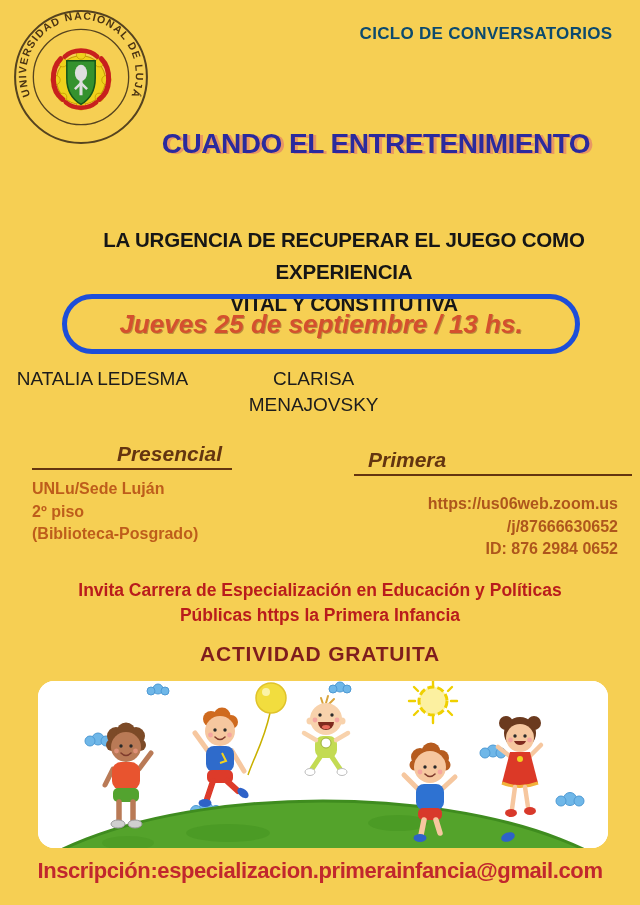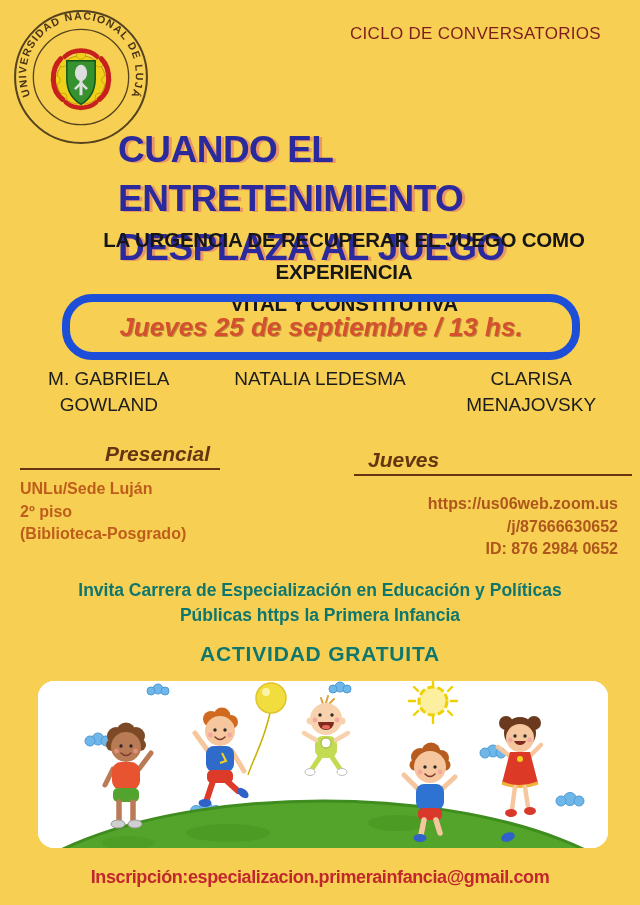--- a/index.html
+++ b/index.html
@@ -5,85 +5,85 @@
   html,body{margin:0;padding:0;background:#888;}
   .flyer{
     position:relative;width:640px;height:905px;margin:0 auto;
     background:#F6CF53;overflow:hidden;
     font-family:"Liberation Sans",sans-serif;
   }
   
   .logo{position:absolute;left:10px;top:6px;width:142px;height:142px;}
   
   .cycle-label{
-    position:absolute;top:24px;left:350px;width:272px;text-align:left;
-    font-size:17px;font-weight:normal;color:#7f1d1d;letter-spacing:.3px;
+    position:absolute;top:24px;left:350px;width:272px;text-align:center;
+    font-size:17px;font-weight:bold;color:#0c4a6e;letter-spacing:.3px;
   }
   
   .title{
-    position:absolute;top:126px;left:118px;right:6px;text-align:left;
-    color:#2B2A9D;font-weight:800;font-size:37px;line-height:1.32;
+    position:absolute;top:126px;left:118px;right:6px;text-align:center;
+    color:#2B2A9D;font-weight:800;font-size:28px;line-height:1.32;
     letter-spacing:-.5px;
     text-shadow:3px 1px 0 rgba(219,96,116,.5);
   }
   
   .subtitle{
     position:absolute;top:224px;left:0;right:0;text-align:center;
     color:#161616;font-weight:800;font-size:20.5px;line-height:1.55;
     letter-spacing:-.2px;
     margin-left:48px;
   }
   
   .date-banner{
     position:absolute;top:294px;left:62px;right:60px;height:50px;
-    border:8px solid #1d4ed8;border-radius:30px;
+    border:5px solid #1d4ed8;border-radius:30px;
     display:flex;align-items:center;justify-content:center;
     font-size:26px;font-weight:bold;font-style:italic;color:#D4502E;
     text-shadow:1px 1px 0 rgba(99,43,24,.4);
   }
   
   .speakers{position:absolute;top:366px;left:0;right:0;display:flex;}
   .speaker{text-align:center;font-size:19px;color:#1c1c1c;line-height:1.35;}
   .speaker.s1{width:34%;}
   .speaker.s2{width:32%;}
   .speaker.s3{width:34%;}
   
-  .location{position:absolute;top:442px;left:20px;right:22px;display:flex;justify-content:space-between;}
+  .location{position:absolute;top:442px;left:32px;right:22px;display:flex;justify-content:space-between;}
   .loc-header{
     font-size:21px;font-weight:bold;font-style:italic;color:#643510;
     border-bottom:2px solid #643510;padding-bottom:2px;
   }
   .presencial{width:252px;}
   .presencial .loc-header{width:190px;text-align:right;padding-right:10px;}
   .presencial .loc-lines{margin-top:8px;text-align:left;}
   .virtual{width:264px;margin-top:6px;}
   .virtual .loc-header{width:100%;text-align:left;padding-left:14px;}
   .virtual .loc-lines{margin-top:17px;text-align:right;}
   .loc-lines{font-weight:bold;font-size:16px;color:#BE5D1B;line-height:1.42;}
   .virtual .loc-lines{color:#AE561C;}
   
   .invite{
     position:absolute;top:578px;left:0;right:0;text-align:center;
-    font-weight:bold;font-size:17.5px;color:#0f766e;line-height:1.45;
+    font-weight:bold;font-size:17.5px;color:#b91c1c;line-height:1.45;
   }
   
   .free{
     position:absolute;top:642px;left:0;right:0;text-align:center;
-    font-weight:800;font-size:21px;color:#0f766e;letter-spacing:.8px;
+    font-weight:800;font-size:21px;color:#7f1d1d;letter-spacing:.8px;
   }
   
   .illustration{
     position:absolute;top:681px;left:38px;width:570px;height:167px;
     background:#ffffff;border-radius:16px;overflow:hidden;
   }
   .illustration svg{display:block;width:100%;height:100%;}
   
   .registration{
     position:absolute;top:858px;left:6px;right:6px;text-align:center;
-    font-weight:bold;font-size:18px;color:#C1272D;letter-spacing:-.4px;margin-top:9px;
+    font-weight:bold;font-size:22px;color:#C1272D;letter-spacing:-.4px;
   }
 </style>
 </head>
 <body>
 
 <div class="flyer">
 
   <div class="logo">
     <svg viewBox="0 0 140 140">
       <circle cx="70" cy="70" r="65" fill="none" stroke="#55431F" stroke-width="2"></circle>
@@ -114,58 +114,53 @@
         <path d="M 70,62 v 26" stroke="#DEDEDE" stroke-width="3"></path>
         <path d="M 70,76 l -6,6 M 70,76 l 6,6" stroke="#DEDEDE" stroke-width="2.5"></path>
       </g>
     </svg>
   </div>
 
   <div class="cycle-label">CICLO DE CONVERSATORIOS</div>
 
   <div class="title">
     <div>CUANDO EL ENTRETENIMIENTO</div>
-    <div>DESPLAZA AL JUEGO</div>
   </div>
 
   <div class="subtitle">
     <div>LA URGENCIA DE RECUPERAR EL JUEGO COMO EXPERIENCIA</div>
     <div>VITAL Y CONSTITUTIVA</div>
   </div>
 
   <div class="date-banner">
     <span>Jueves 25 de septiembre  / 13 hs.</span>
   </div>
 
   <div class="speakers">
-    <div class="speaker s1">
-      <div>M. GABRIELA</div>
-      <div>GOWLAND</div>
-    </div>
     <div class="speaker s2">
       <div>NATALIA LEDESMA</div>
       <div></div>
     </div>
     <div class="speaker s3">
       <div>CLARISA</div>
       <div>MENAJOVSKY</div>
     </div>
   </div>
 
   <div class="location">
     <div class="presencial">
       <div class="loc-header">Presencial</div>
       <div class="loc-lines">
         <div>UNLu/Sede Luján</div>
         <div>2º piso</div>
         <div>(Biblioteca-Posgrado)</div>
       </div>
     </div>
     <div class="virtual">
-      <div class="loc-header">Jueves</div>
+      <div class="loc-header">Primera</div>
       <div class="loc-lines">
         <div>https://us06web.zoom.us</div>
         <div>/j/87666630652</div>
         <div>ID: 876 2984 0652</div>
       </div>
     </div>
   </div>
 
   <div class="invite">
     <div>Invita Carrera de Especialización en Educación y Políticas</div>

